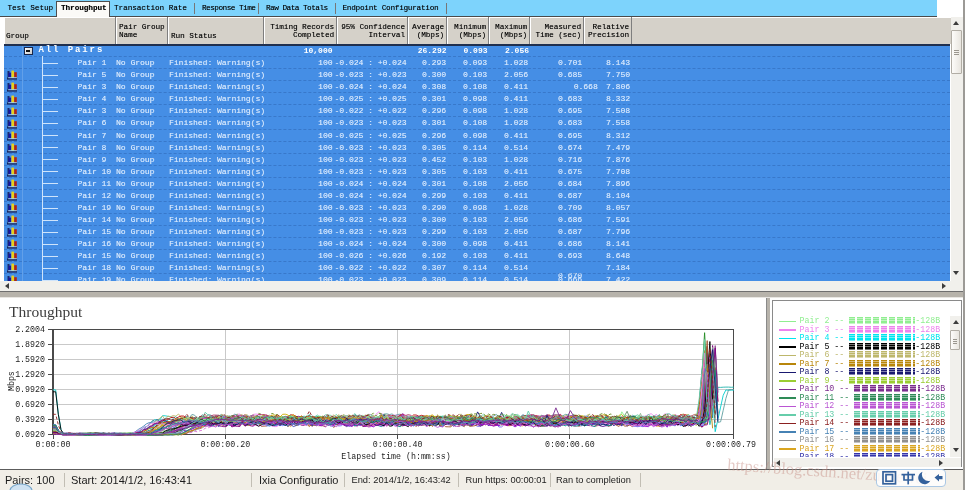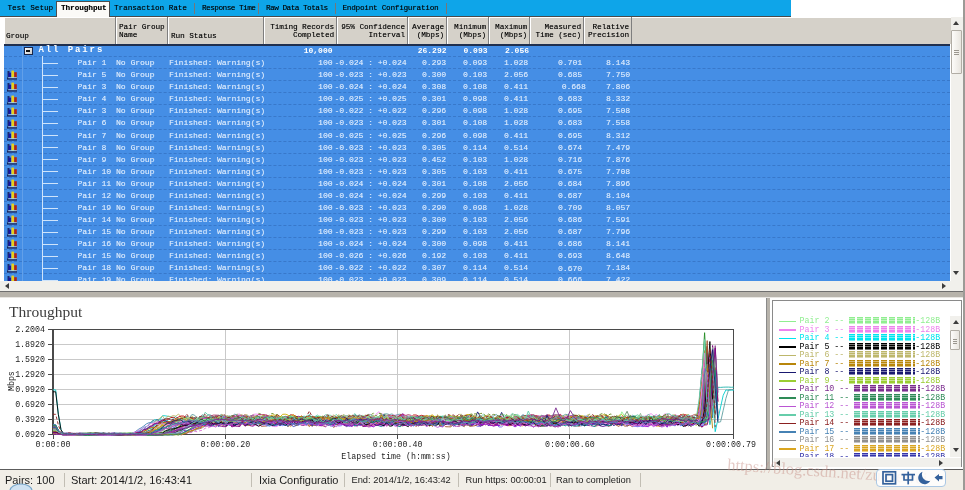--- a/index.html
+++ b/index.html
@@ -1,17 +1,17 @@
 <!DOCTYPE html>
 <html><head><meta charset="utf-8"><style>
 *{margin:0;padding:0;box-sizing:border-box}
 html,body{width:965px;height:490px;overflow:hidden;background:#fff;position:relative;
  font-family:"Liberation Mono",monospace;-webkit-font-smoothing:antialiased}
 
-#tabs{position:absolute;left:0;top:0;width:791px;height:17px;background:#0ea5e9;border-bottom:1.4px solid #4a4a4a;font-size:7.6px;color:#000}
+#tabs{position:absolute;left:0;top:0;width:937px;height:17px;background:#7dd3fc;border-bottom:1.4px solid #4a4a4a;font-size:7.6px;color:#000}
 #tabs span{position:absolute;top:4px;white-space:pre;text-shadow:0.3px 0 0 rgba(0,0,0,0.45)}
 #activetab{position:absolute;left:56px;top:1px;width:54px;height:17px;background:#fbfaf7;border:1px solid #4e4e4e;border-bottom:none}
 .tsep{position:absolute;top:3px;width:1px;height:11px;background:#777}
 
 #hdr{position:absolute;left:3.5px;top:17.4px;width:947px;height:26.4px;background:#d5d1c9;box-shadow:inset 0 1px 0 #fff;font-size:7.6px;color:#000}
 .hcell{position:absolute;top:0;height:26.4px;border-right:1px solid #7e7e7e;box-shadow:inset 1px 0 0 #fff}
 .hl{position:absolute;white-space:pre;text-shadow:0.3px 0 0 rgba(0,0,0,0.45)}
 
 #tbl{position:absolute;left:3.5px;top:43.8px;width:946.2px;height:236.8px;background:#458ee5;overflow:hidden}
 #tbl .topline{position:absolute;left:0;top:0;width:100%;height:1.9px;background:#20304f}
@@ -162,21 +162,21 @@
     </svg>
     <div class="tbranch" style="top:43.2px"></div>
     <span class="ct" style="left:74px;top:37.5px">Pair 3</span>
     <span class="ct" style="left:112.5px;top:37.5px">No Group</span>
     <span class="ct" style="left:165.5px;top:37.5px">Finished: Warning(s)</span>
     <span class="cv" style="right:617.2px;top:37.5px">100</span>
     <span class="cv" style="right:543.2px;top:37.5px">-0.024 : +0.024</span>
     <span class="cv" style="right:503.7px;top:37.5px">0.308</span>
     <span class="cv" style="right:462.7px;top:37.5px">0.108</span>
     <span class="cv" style="right:421.7px;top:37.5px">0.411</span>
-    <span class="cv" style="right:364px;top:37.5px">0.668</span>
+    <span class="cv" style="right:352px;top:37.5px">0.668</span>
     <span class="cv" style="right:319.7px;top:37.5px">7.806</span>
     <div class="rsep" style="top:48.6px"></div>
     <svg class="picon" style="left:3.8px;top:50.8px" width="11" height="10" viewBox="0 0 11 10">
       <rect x="0.5" y="1" width="2" height="8" fill="#1b2a6b"></rect>
       <rect x="0" y="7.6" width="10" height="2" fill="#16245e"></rect>
       <rect x="1.6" y="2.6" width="2.6" height="5.4" fill="#1515a8"></rect>
       <rect x="4.4" y="0.6" width="2.6" height="7.4" fill="#e8d11c"></rect>
       <rect x="7.2" y="2.2" width="2.6" height="5.8" fill="#b32310"></rect>
       <rect x="1.2" y="7.2" width="8.6" height="1" fill="#9fd4f2"></rect>
     </svg>
@@ -462,21 +462,21 @@
     </svg>
     <div class="tbranch" style="top:224.1px"></div>
     <span class="ct" style="left:74px;top:218.4px">Pair 18</span>
     <span class="ct" style="left:112.5px;top:218.4px">No Group</span>
     <span class="ct" style="left:165.5px;top:218.4px">Finished: Warning(s)</span>
     <span class="cv" style="right:617.2px;top:218.4px">100</span>
     <span class="cv" style="right:543.2px;top:218.4px">-0.022 : +0.022</span>
     <span class="cv" style="right:503.7px;top:218.4px">0.307</span>
     <span class="cv" style="right:462.7px;top:218.4px">0.114</span>
     <span class="cv" style="right:421.7px;top:218.4px">0.514</span>
-    <span class="cv" style="right:367.7px;top:219px">0.670</span>
+    <span class="cv" style="right:367.7px;top:226px">0.670</span>
     <span class="cv" style="right:319.7px;top:218.4px">7.184</span>
     <div class="rsep" style="top:229.5px"></div>
     <svg class="picon" style="left:3.8px;top:231.7px" width="11" height="10" viewBox="0 0 11 10">
       <rect x="0.5" y="1" width="2" height="8" fill="#1b2a6b"></rect>
       <rect x="0" y="7.6" width="10" height="2" fill="#16245e"></rect>
       <rect x="1.6" y="2.6" width="2.6" height="5.4" fill="#1515a8"></rect>
       <rect x="4.4" y="0.6" width="2.6" height="7.4" fill="#e8d11c"></rect>
       <rect x="7.2" y="2.2" width="2.6" height="5.8" fill="#b32310"></rect>
       <rect x="1.2" y="7.2" width="8.6" height="1" fill="#9fd4f2"></rect>
     </svg>

